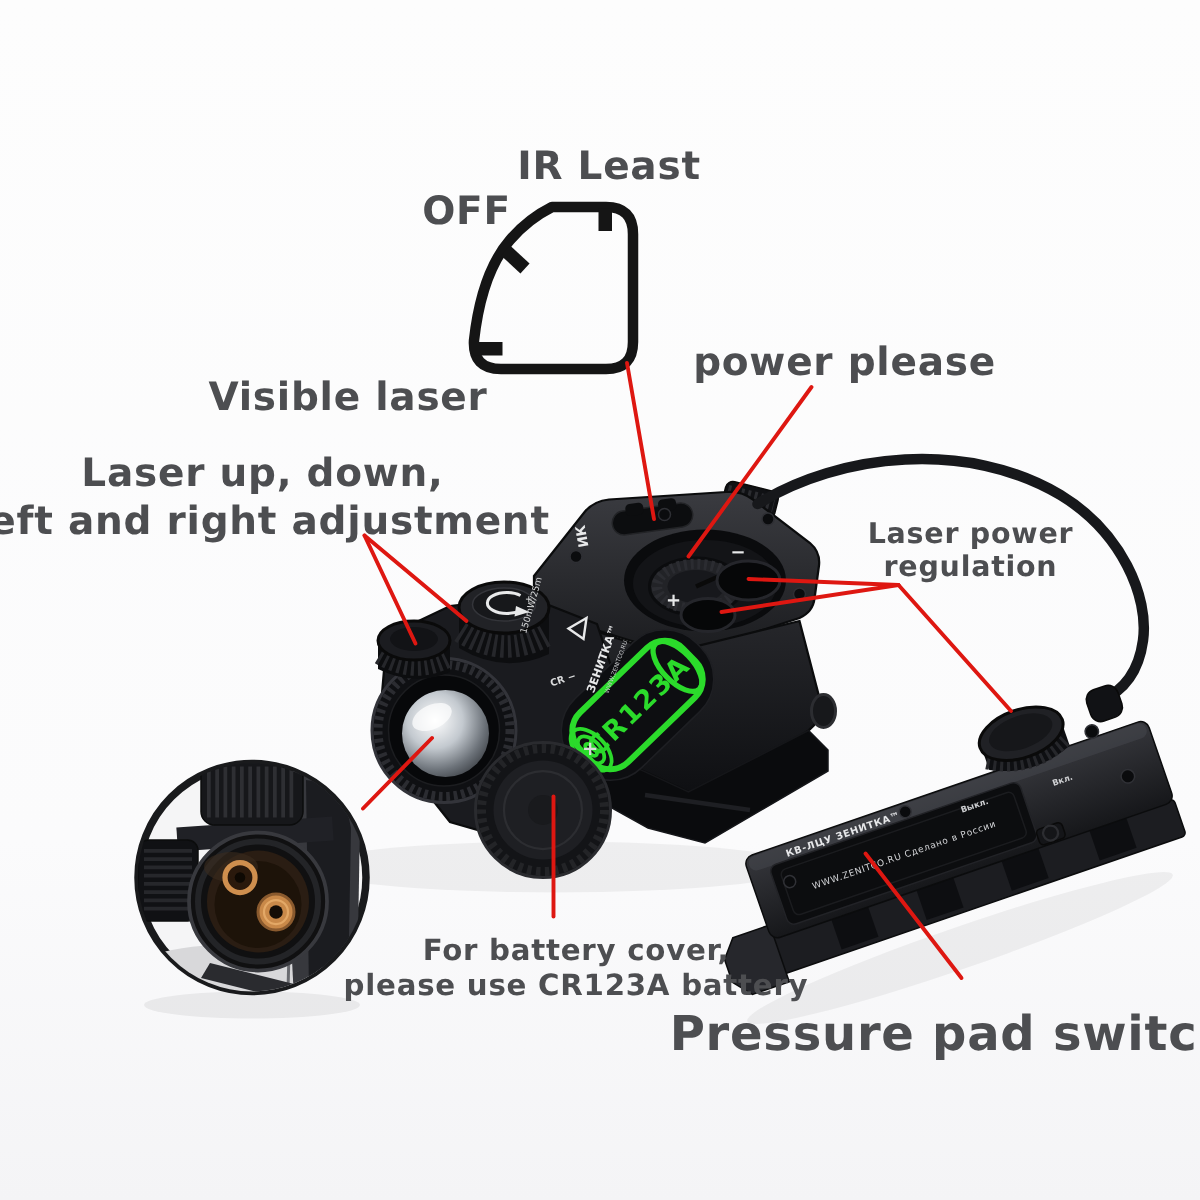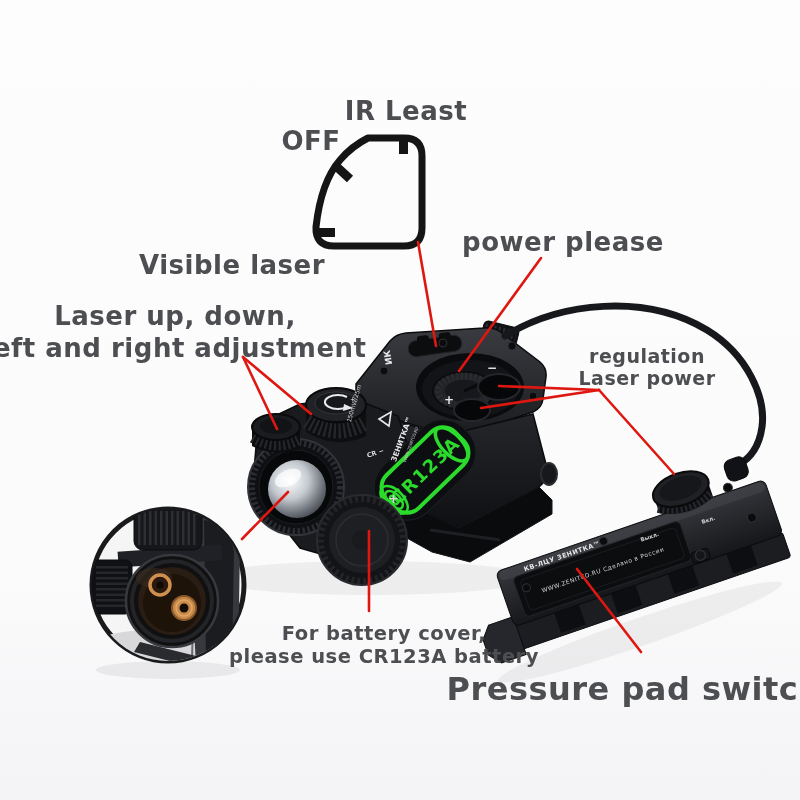--- a/index.html
+++ b/index.html
@@ -268,22 +268,22 @@
 <div class="lbl sz26" style="left:232px;top:206px;margin-top:44px;">Visible laser</div>
 
 <div class="lbl sz26" style="left:563px;top:227px;">power please</div>
 
 <div class="lbl sz26" style="left:175px;top:301px;">
   <div>Laser up, down,</div>
   <div>left and right adjustment</div>
 </div>
 
 <div class="lbl sz19" style="left:647px;top:345px;">
+  <div>Laser power</div>
   <div>regulation</div>
-  <div>Laser power</div>
 </div>
 
 <div class="lbl sz195" style="left:384px;top:623px;">
   <div>For battery cover,</div>
   <div>please use CR123A battery</div>
 </div>
 
 <div class="lbl sz27" style="left:634px;top:670px;">Pressure pad switch</div>
 
 </body></html>

